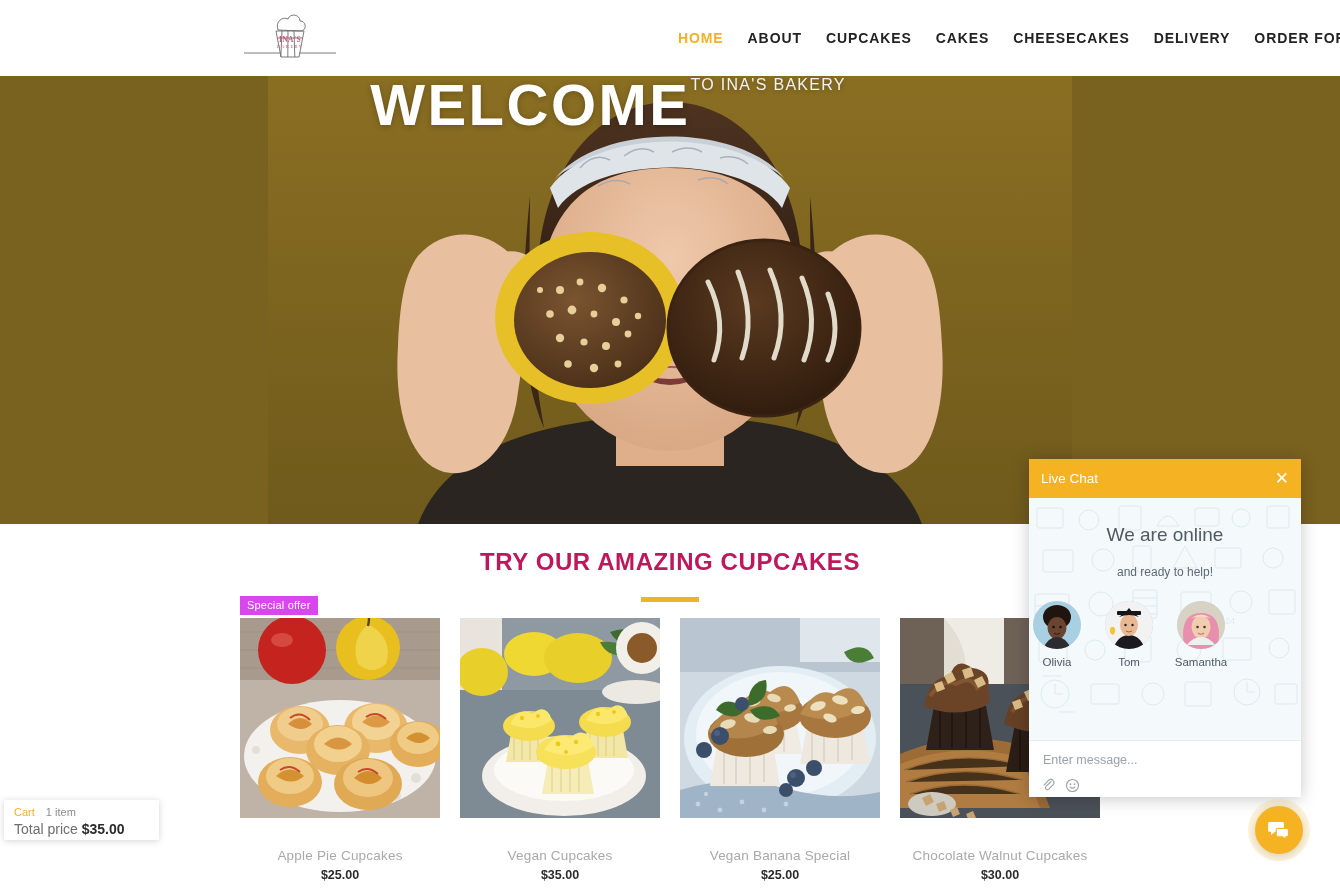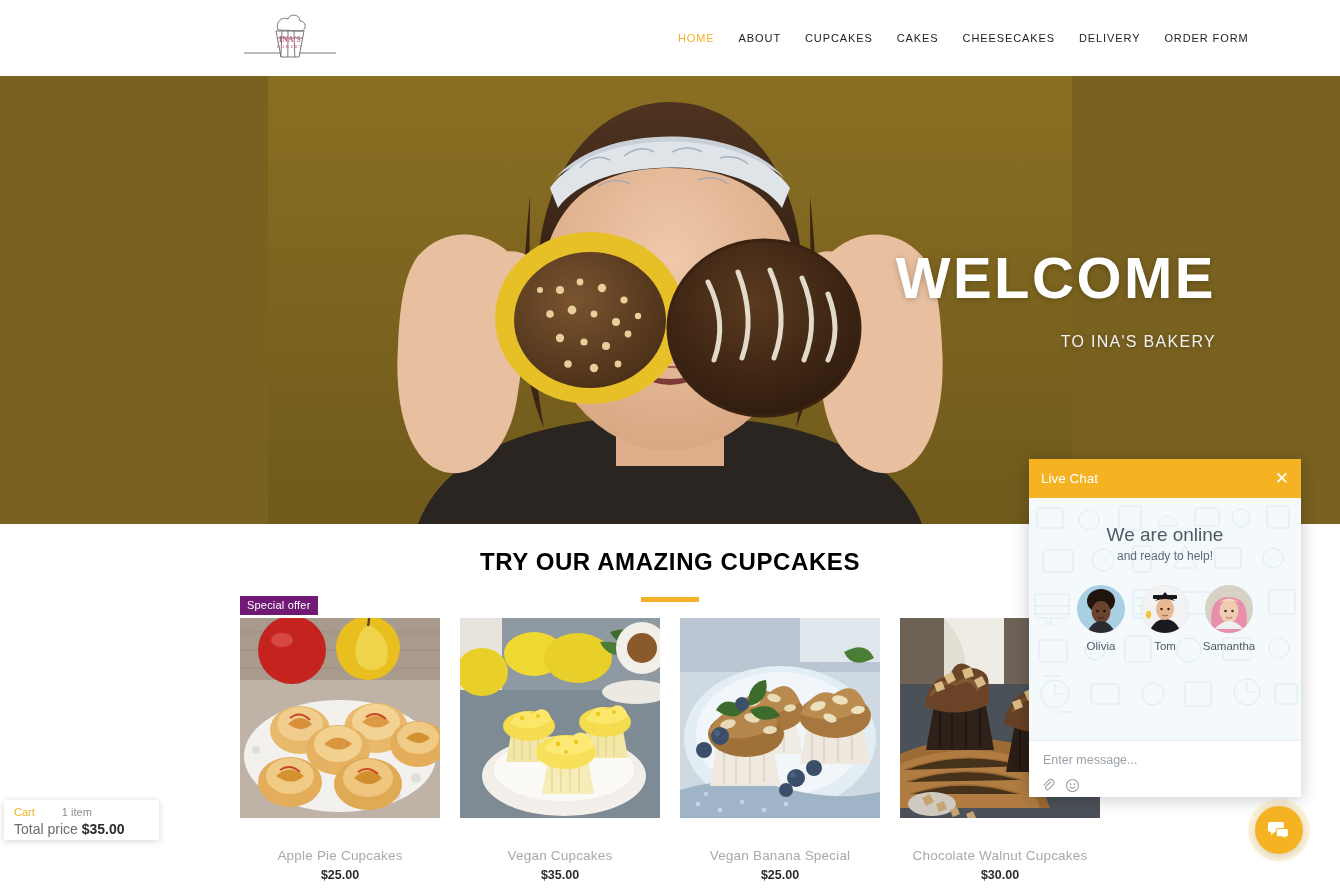--- a/index.html
+++ b/index.html
@@ -21,75 +21,75 @@
     position: absolute; left: 242px; top: 8px; width: 96px; height: 60px;
     display: flex; align-items: center; justify-content: center;
   }
   .logo-svg { width: 96px; height: 60px; display:block; }
 
   .nav {
     position: absolute; left: 678px; top: 0; height: 76px;
     display: flex; align-items: center; gap: 0px;
   }
   .nav-item {
-    font-size: 11px; font-weight: normal; letter-spacing: .9px;
+    font-size: 14px; font-weight: bold; letter-spacing: .9px;
     color: #222222; text-transform: uppercase; padding: 0 12px;
     cursor: pointer; white-space: nowrap; text-align: right;
   }
   .nav-item:first-child { padding-left: 0; }
   .nav-item.active { color: #f2b127; }
 
   
   .hero {
     position: absolute; top: 76px; left: 0; width: 1340px; height: 448px;
     background: #79611f; overflow: hidden;
   }
   .hero-photo {
     position: absolute; left: 268px; top: 0; width: 804px; height: 448px;
     overflow: hidden;
     background: #6d5a20;
   }
   .hero-photo svg { position:absolute; left:0; top:0; width:804px; height:448px; }
 
   .hero-text {
     position: absolute; left: 0; top: 0; width: 1216px; height: 448px;
-    display: flex; flex-direction: column; align-items: flex-end;
+    display: flex; flex-direction: row; align-items: flex-start;
     justify-content: center; z-index: 5;
   }
   .hero-title {
     font-size: 58px; font-weight: bold; color: #ffffff;
     letter-spacing: 2.5px; line-height: 1; margin-bottom: 26px;
     text-shadow: 0 1px 6px rgba(0,0,0,.25);
   }
   .hero-sub {
     font-size: 16px; color: #f2f2f2; letter-spacing: 1.3px;
     text-shadow: 0 1px 5px rgba(0,0,0,.3);
   }
 
   
   .products-section {
     position: absolute; top: 524px; left: 0; width: 1340px; height: 370px;
     background: #ffffff;
   }
   .section-title {
     text-align: center; font-size: 24px; font-weight: bold;
-    letter-spacing: .6px; color: #000000; margin-top: 24px;
+    letter-spacing: .6px; color: #be185d; margin-top: 24px;
   }
   .section-rule {
     width: 58px; height: 5px; background: #f2b127;
     margin: 21px auto 0 auto;
   }
   .grid {
     position: absolute; left: 240px; top: 94px;
     display: flex; gap: 20px;
   }
   .card { position: relative; width: 200px; }
   .badge {
     position: absolute; left: 0; top: -22px;
-    background: #701a75; color: #fff; font-size: 11px;
+    background: #d946ef; color: #fff; font-size: 11px;
     padding: 3px 7px 4px 7px; letter-spacing: .2px; z-index: 4;
   }
   .thumb {
     width: 200px; height: 200px; overflow: hidden; position: relative;
     background: #ddd;
   }
   .thumb svg { width: 200px; height: 200px; display: block; }
   .card-title {
     text-align: center; margin-top: 30px; font-size: 13.5px;
     color: #a9a9a9; letter-spacing: .2px;
@@ -100,21 +100,21 @@
   }
 
   
   .cart {
     position: absolute; left: 4px; top: 800px; width: 155px; height: 40px;
     background: #ffffff; box-shadow: 0 1px 7px rgba(0,0,0,.17);
     padding: 6px 10px; z-index: 40;
   }
   .cart-row1 { font-size: 11px; }
   .cart-label { color: #f2b127; }
-  .cart-count { color: #8b8b8b; margin-left: 24px; }
+  .cart-count { color: #8b8b8b; margin-left: 8px; }
   .cart-row2 { font-size: 14px; color: #6e6e6e; margin-top: 3px; }
   .cart-total { color: #2b2b2b; font-weight: bold; }
 
   
   .chat {
     position: absolute; left: 1029px; top: 459px; width: 272px; height: 338px;
     background: #14b8a6; box-shadow: 0 2px 16px rgba(0,0,0,.22);
     overflow: hidden; z-index: 50;
   }
   .chat-header {
@@ -125,22 +125,22 @@
   .chat-close { color: #ffffff; font-size: 17px; line-height: 1; cursor: pointer; opacity:.95; }
 
   .chat-body {
     position: relative; height: 242px; background: #f5f9fc; overflow: hidden;
   }
   .chat-bg { position: absolute; inset: 0; opacity: .55; }
   .chat-online-wrap {
     position: relative; z-index: 3; text-align: center; padding-top: 26px;
   }
   .chat-online { font-size: 19px; color: #4e5a64; font-weight: 300; }
-  .chat-ready { font-size: 12px; color: #5e6a74; margin-top: 3px; }
-  .ops { display: flex; justify-content: center; gap: 8px; margin-top: 22px; }
+  .chat-ready { font-size: 12px; color: #5e6a74; margin-top: 19px; }
+  .ops { display: flex; gap: 16px; margin-top: 22px; }
   .op { width: 56px; text-align: center; }
   .op-av {
     width: 48px; height: 48px; border-radius: 50%; margin: 0 auto;
     overflow: hidden; position: relative; background: #cbd7e2;
   }
   .op-av svg { width:48px; height:48px; display:block; }
   .op-name { font-size: 11.5px; color: #4e5a64; margin-top: 7px; }
 
   .chat-input-area {
     position: relative; height: 57px; background: #ffffff;

